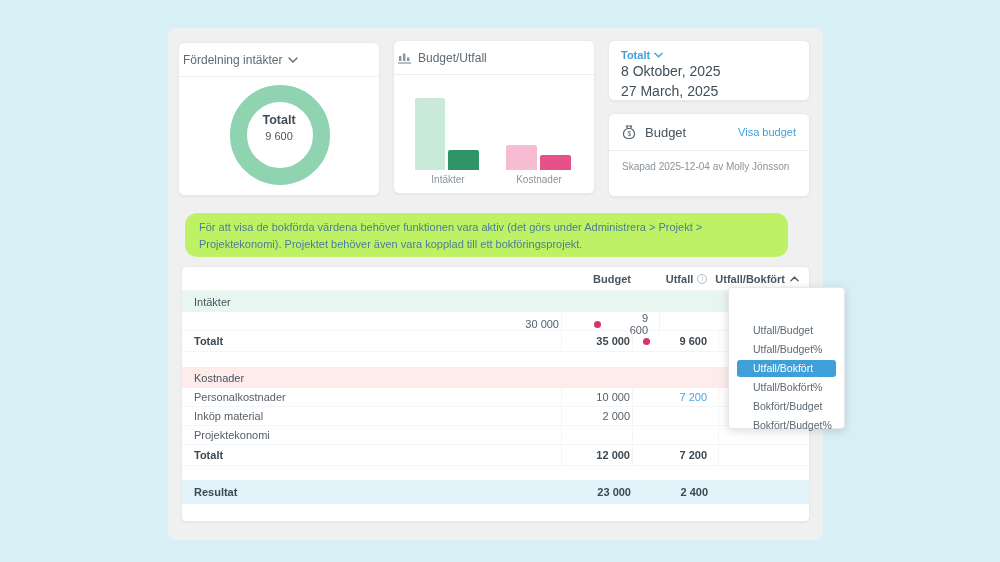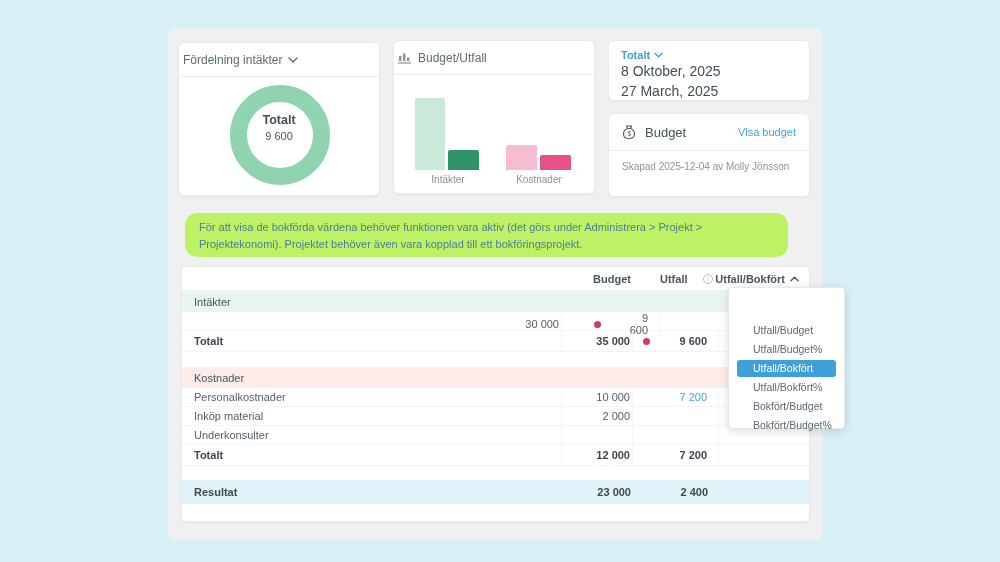--- a/index.html
+++ b/index.html
@@ -63,21 +63,21 @@
   
   #table-card { left:181px; top:266px; width:629px; height:256px; border-radius:5px; }
   .trow { display:grid; grid-template-columns:380px 71px 27px 59px 92px; align-items:center; }
   .c-name { padding-left:12px; font-size:11px; color:#55616b; }
   .c-bud  { text-align:right; padding-right:2px; font-size:11px; color:#55616b; }
   .c-dot  { display:flex; justify-content:center; align-items:center; }
   .c-utf  { text-align:right; padding-right:11px; font-size:11px; color:#55616b; }
   .c-last { text-align:right; padding-right:12px; font-size:11px; color:#55616b; }
   .r-head { height:24px; border-bottom:1px solid #f1f3f4; }
   .r-head .c-bud, .r-head .c-utf, .r-head .c-last { font-weight:700; color:#4a5560; }
-  .r-head .c-utf { display:flex; justify-content:space-between; align-items:center; gap:4px; padding-right:6px; }
+  .r-head .c-utf { display:flex; justify-content:center; align-items:center; gap:4px; padding-right:6px; }
   .r-head .c-last { display:flex; justify-content:flex-end; align-items:center; gap:5px; cursor:pointer; }
   .r-sec { height:21px; font-size:11px; }
   .r-sec .c-name { color:#46545e; }
   .sec-income { background:#e9f6ef; }
   .sec-cost { background:#fdecea; }
   .r-data { height:19px; border-bottom:1px solid #f3f5f6; }
   .r-data .c-name, .r-data .c-bud { border-right:1px solid #f3f5f6; height:100%; display:flex; align-items:center; }
   .r-data .c-bud { justify-content:flex-end; }
   .r-data .c-utf { border-right:1px solid #f3f5f6; height:100%; display:flex; align-items:center; justify-content:flex-end; }
   .r-total { height:21px; border-bottom:1px solid #f3f5f6; font-weight:700; }
@@ -254,21 +254,21 @@
 
   <div class="trow r-data">
     <div class="c-name">Inköp material</div>
     <div class="c-bud">2 000</div>
     <div class="c-dot"></div>
     <div class="c-utf"></div>
     <div class="c-last"></div>
   </div>
 
   <div class="trow r-data">
-    <div class="c-name">Underkonsulter</div>
+    <div class="c-name">Projektekonomi</div>
     <div class="c-bud"></div>
     <div class="c-dot"></div>
     <div class="c-utf"></div>
     <div class="c-last"></div>
   </div>
 
   <div class="trow r-data r-total">
     <div class="c-name">Totalt</div>
     <div class="c-bud">12 000</div>
     <div class="c-dot"></div>

